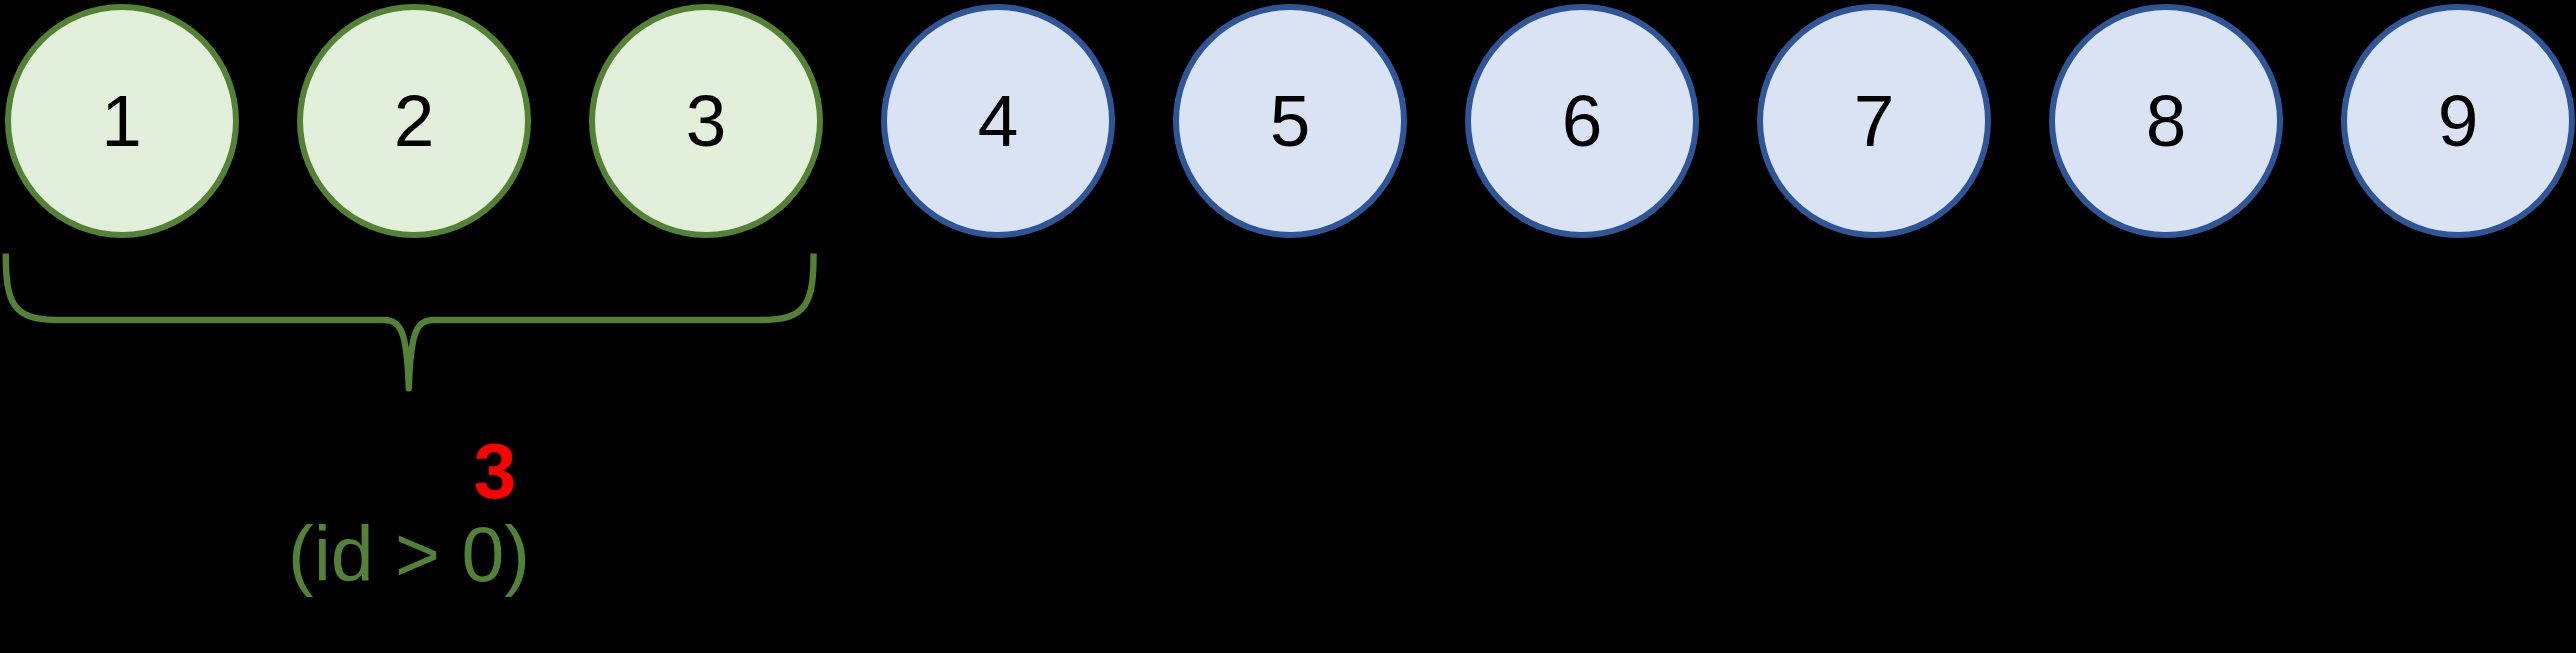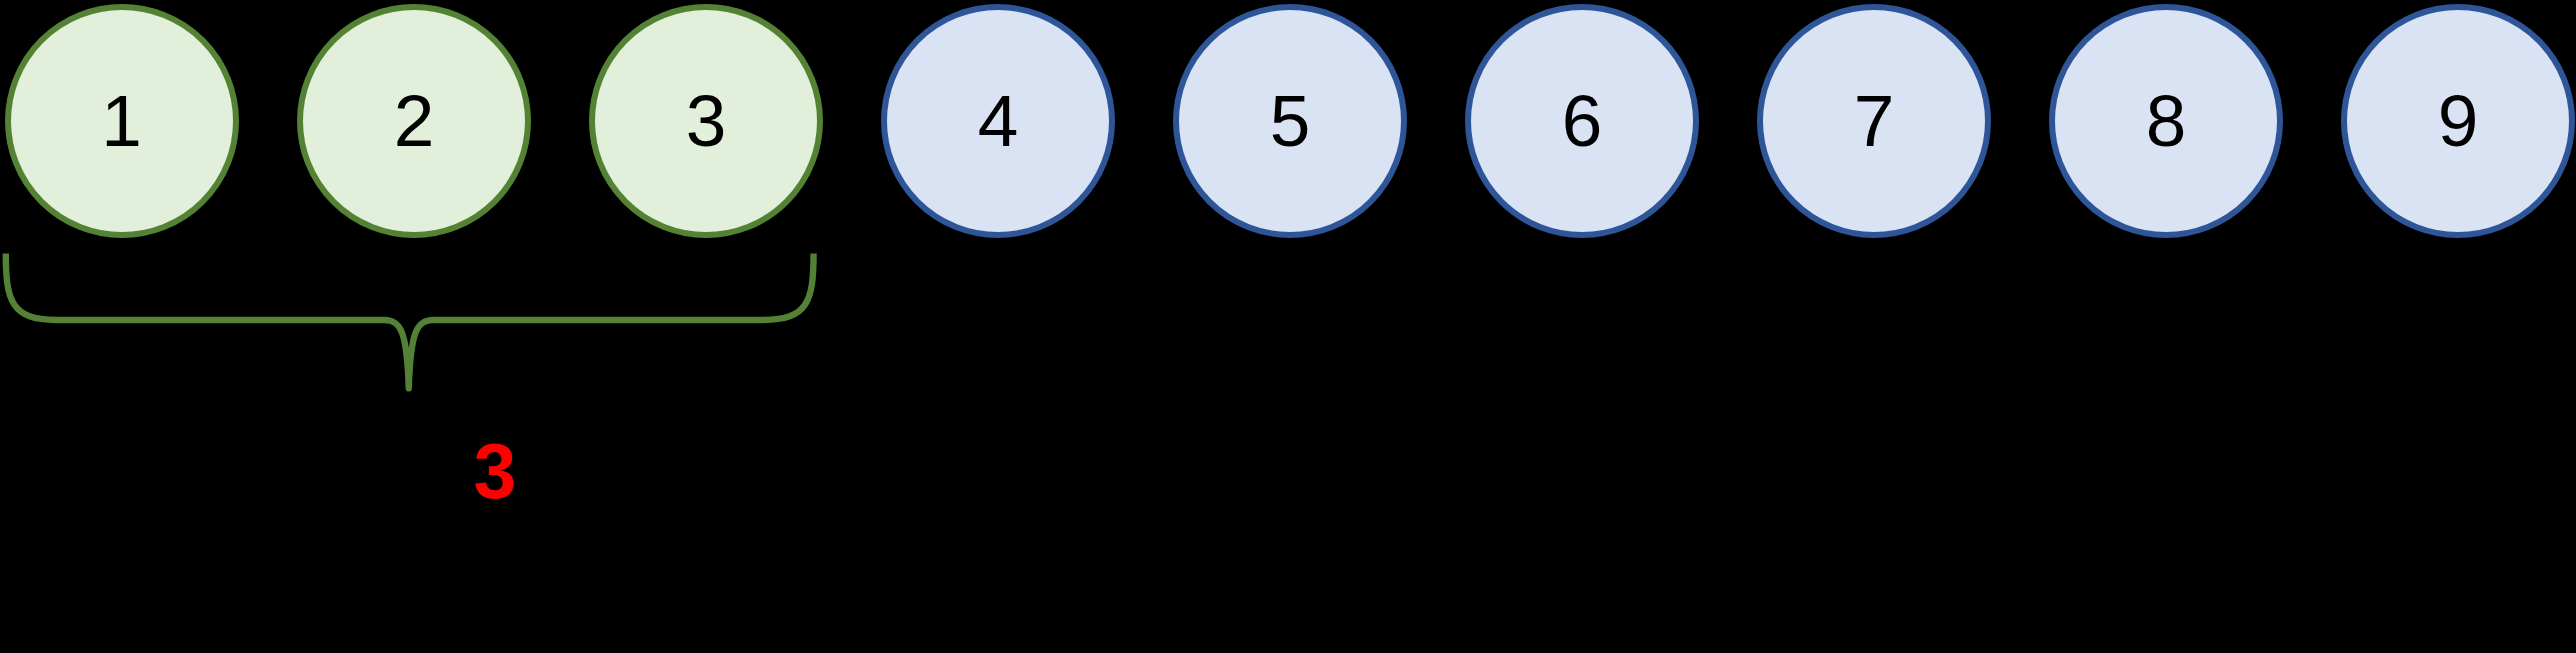--- a/index.html
+++ b/index.html
@@ -102,15 +102,16 @@
              C 5 60, 12 80, 60 80
              L 420 80
              C 438 80, 445 92, 447 155
              C 449 92, 456 80, 474 80
              L 836 80
              C 884 80, 891 60, 891 7" fill="none" stroke="#538135" stroke-width="7" stroke-linejoin="round" stroke-linecap="butt"></path>
   </svg>
 
   <div class="count-label" style="color: rgb(255, 0, 0);">3</div>
 
+  <div class="condition-label" style="color: rgb(83, 129, 53);">(id &gt; 0)</div>
 
 </div>
 
 
 </body></html>

